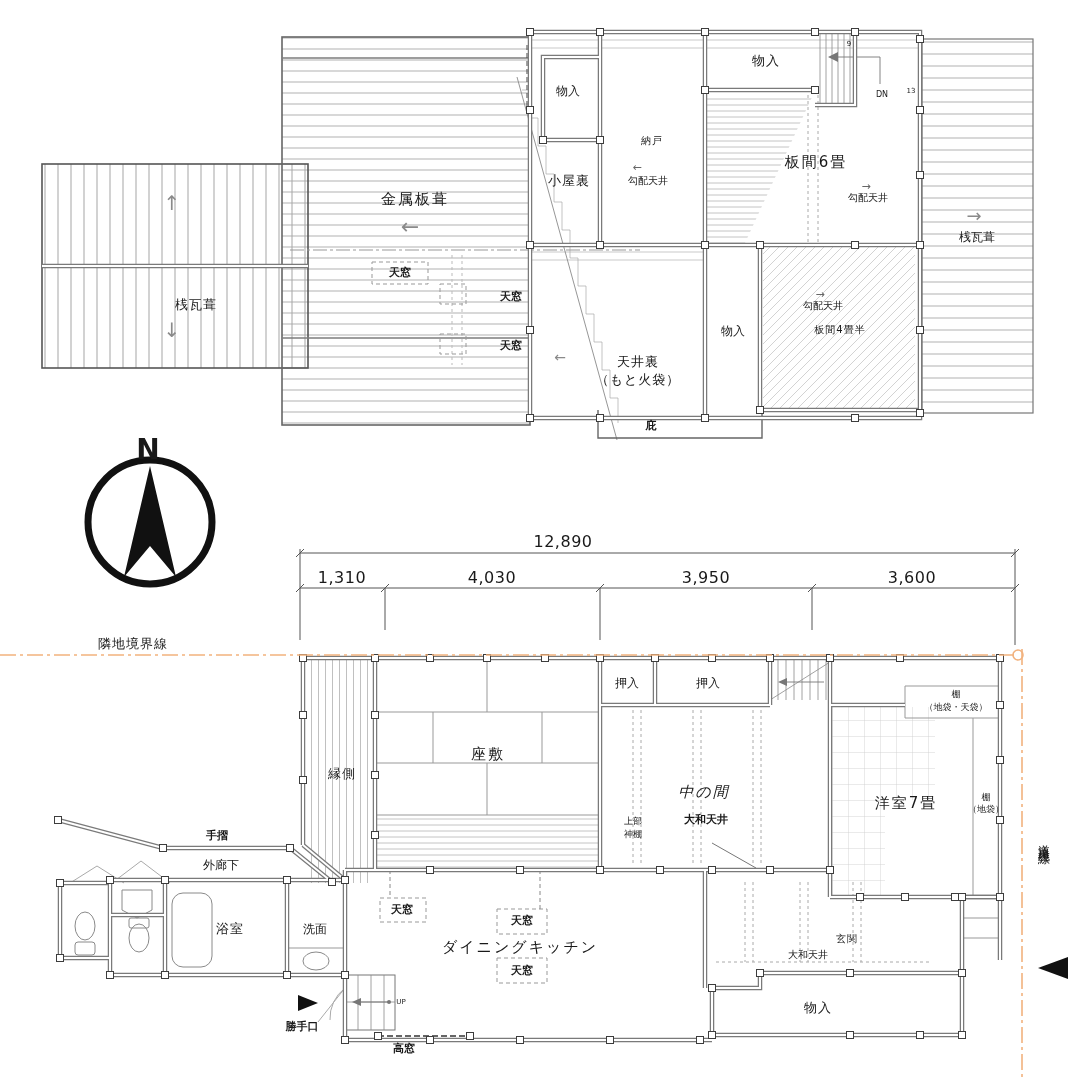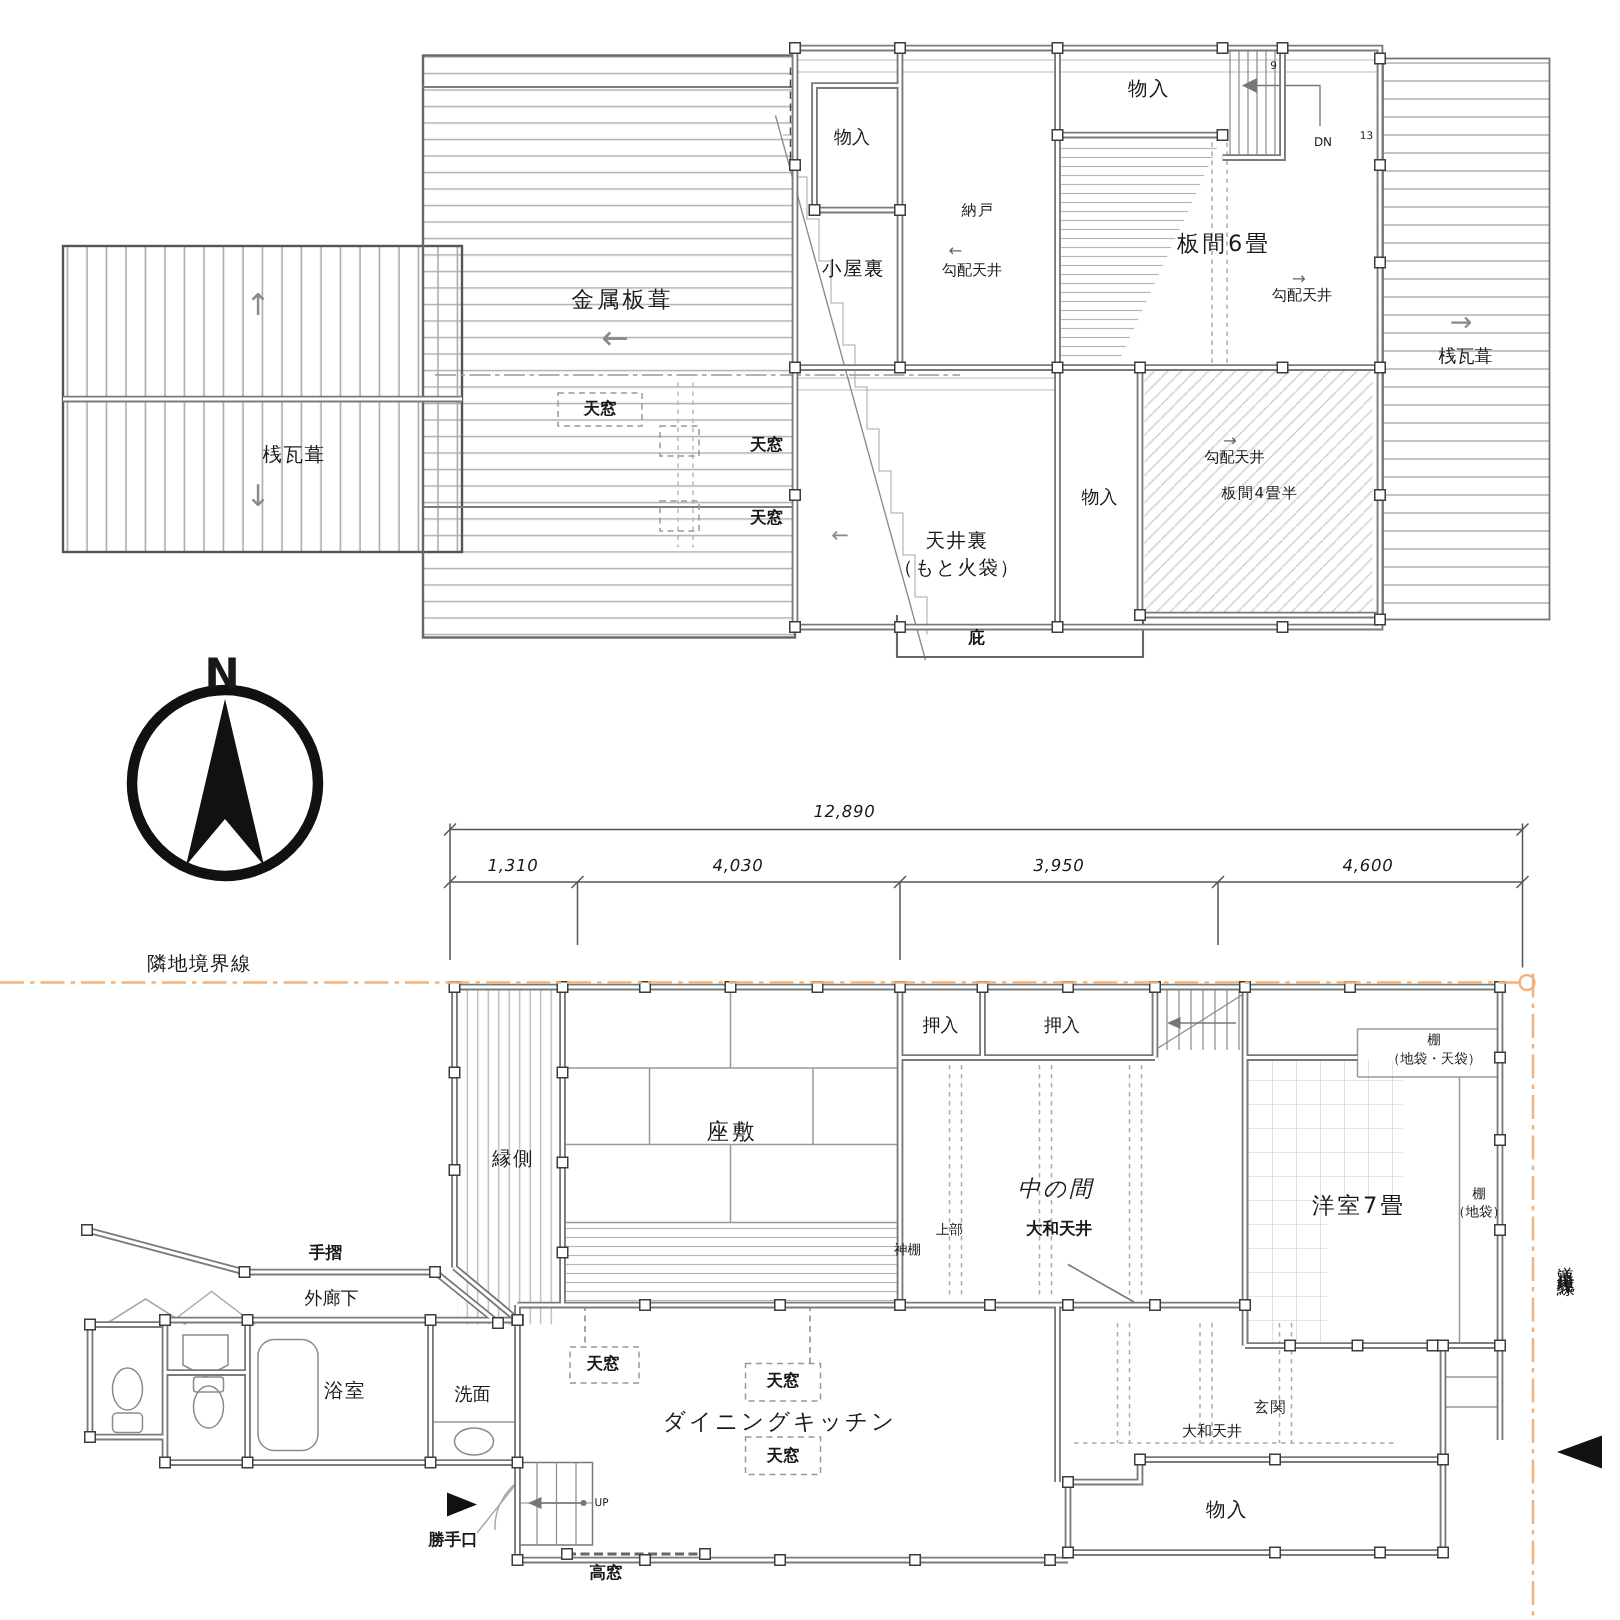--- a/index.html
+++ b/index.html
@@ -4,21 +4,21 @@
 <style>
   html,body{margin:0;padding:0;background:#fff;}
   .stage{position:relative;width:1080px;height:1080px;background:#fff;overflow:hidden;
          font-family:"DejaVu Sans","Liberation Sans",sans-serif;color:#191919;}
   svg{position:absolute;left:0;top:0;}
   .lb{position:absolute;transform:translate(-50%,-50%);white-space:nowrap;color:#191919;
       text-align:center;line-height:1.15;}
   .s7{font-size:7px;} .s8{font-size:8px;} .s9{font-size:9px;} .s10{font-size:10px;}
   .s11{font-size:11px;font-weight:bold;} .s12{font-size:12px;} .s13{font-size:13px;letter-spacing:1px;}
   .s14{font-size:10px;letter-spacing:1px;} .s15{font-size:15px;letter-spacing:2px;}
-  .dim{font-size:11px;letter-spacing:0.5px;font-style:italic;}
+  .dim{font-size:16px;letter-spacing:0.5px;}
   .arr{position:absolute;transform:translate(-50%,-50%);color:#8a8a8a;}
   .vert{writing-mode:vertical-rl;letter-spacing:2px;}
   .nletter{font-size:28px;font-weight:bold;}
 </style>
 </head>
 <body>
 
 <div class="stage">
 
 <svg width="1080" height="1080" viewBox="0 0 1080 1080">
@@ -321,30 +321,30 @@
 <div class="arr" style="left:820px;top:294px;font-size:11px;color:#666;">→</div>
 <div class="lb s11" style="left:651px;top:426px;">庇</div>
 
 <div class="lb nletter" style="left:148px;top:450px;">N</div>
 <div class="lb s13" style="left:133px;top:644px;">隣地境界線</div>
 <div class="lb s12 vert" style="left:1043px;top:840px;">道路境界線</div>
 <div class="lb dim" style="left:563px;top:542px;">12,890</div>
 <div class="lb dim" style="left:342px;top:578px;">1,310</div>
 <div class="lb dim" style="left:492px;top:578px;">4,030</div>
 <div class="lb dim" style="left:706px;top:578px;">3,950</div>
-<div class="lb dim" style="left:912px;top:578px;">4,600</div>
+<div class="lb dim" style="left:912px;top:578px;">3,600</div>
 
 <div class="lb s13" style="left:342px;top:774px;">縁側</div>
 <div class="lb s15" style="left:488px;top:755px;">座敷</div>
 <div class="lb s12" style="left:627px;top:684px;">押入</div>
 <div class="lb s12" style="left:708px;top:684px;">押入</div>
 <div class="lb s15" style="left:704px;top:793px;font-style:italic;">中の間</div>
 <div class="lb s11" style="left:706px;top:820px;">大和天井</div>
 <div class="lb s9" style="left:633px;top:821px;">上部</div>
-<div class="lb s9" style="left:605px;top:834px;">神棚</div>
+<div class="lb s9" style="left:633px;top:834px;">神棚</div>
 <div class="lb s15" style="left:906px;top:804px;">洋室7畳</div>
 <div class="lb s9" style="left:956px;top:694px;">棚</div>
 <div class="lb s9" style="left:956px;top:707px;">（地袋・天袋）</div>
 <div class="lb s9" style="left:986px;top:797px;">棚</div>
 <div class="lb s9" style="left:986px;top:809px;">（地袋）</div>
 <div class="lb s14" style="left:847px;top:939px;">玄関</div>
 <div class="lb s10" style="left:808px;top:955px;">大和天井</div>
 <div class="lb s13" style="left:818px;top:1008px;">物入</div>
 <div class="lb s15" style="left:520px;top:948px;">ダイニングキッチン</div>
 <div class="lb s11" style="left:402px;top:910px;">天窓</div>

